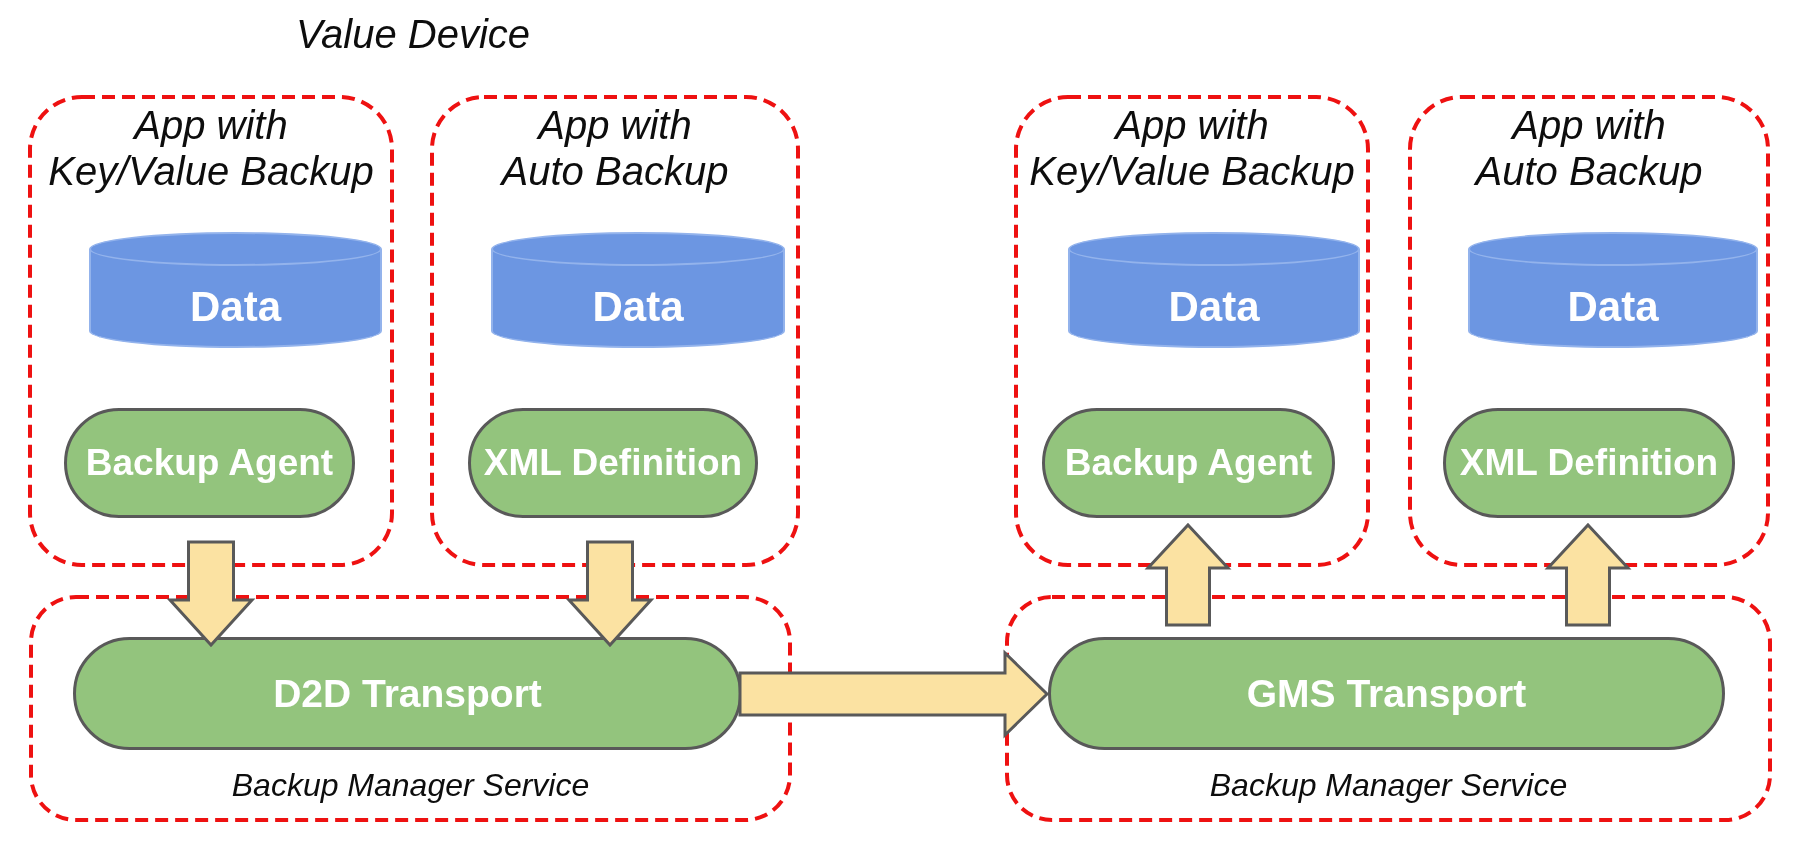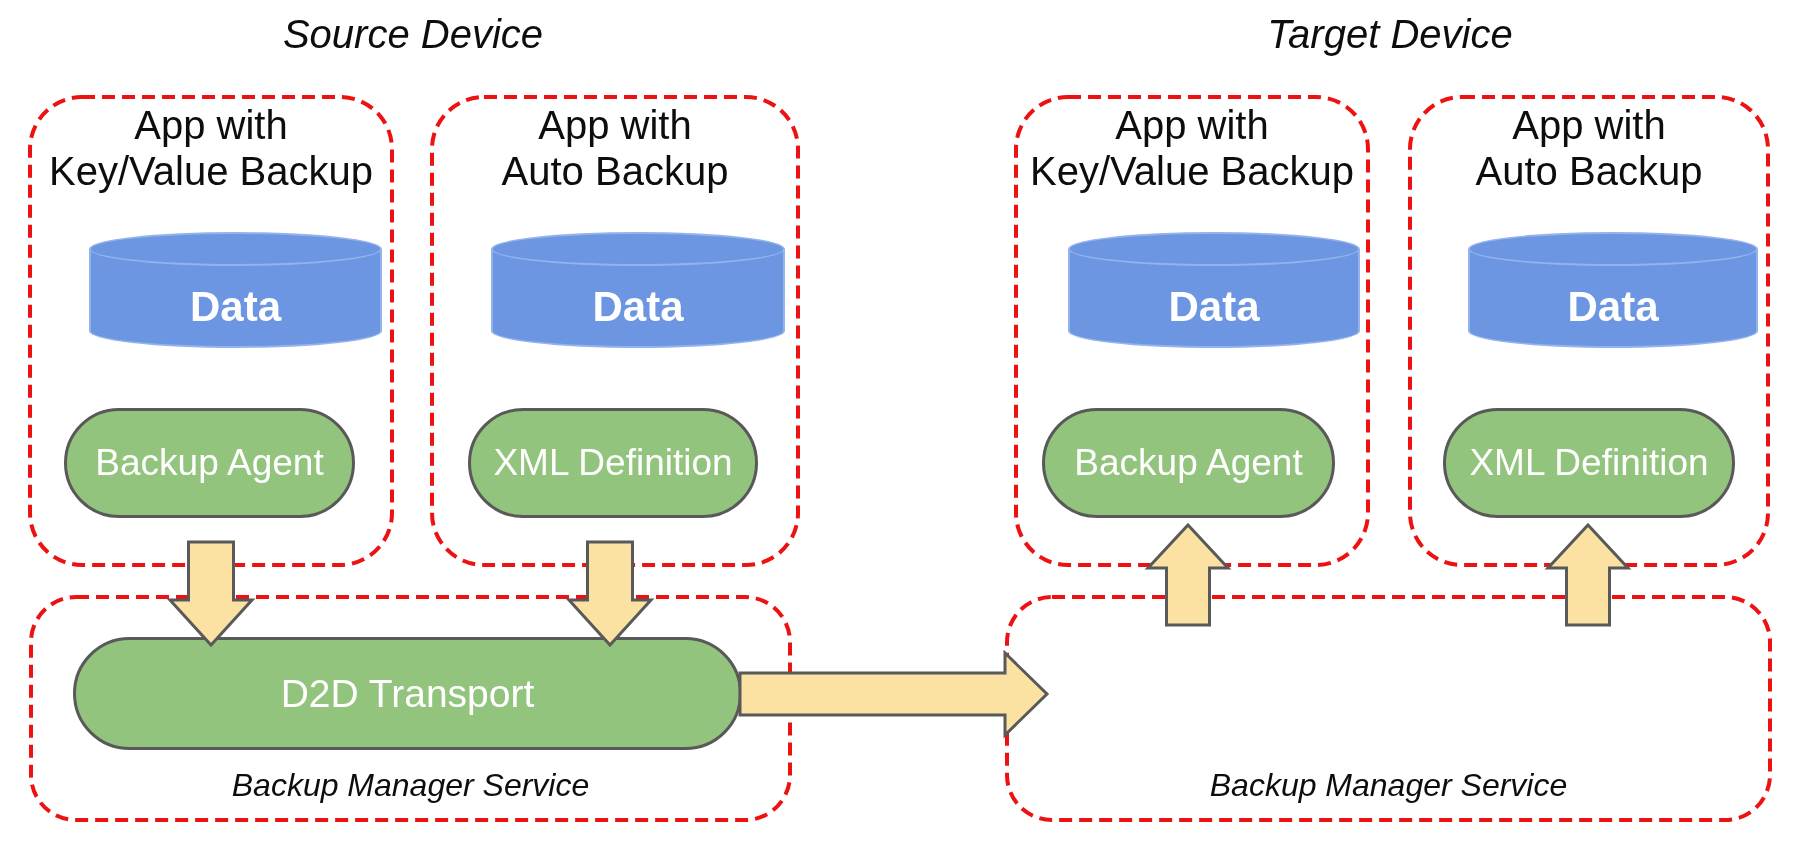--- a/index.html
+++ b/index.html
@@ -46,20 +46,21 @@
     font-style: italic;
     font-size: 40px;
     line-height: 48px;
     color: var(--text);
     white-space: nowrap;
   }
   .app-title {
     position: absolute;
     z-index: 1;
     text-align: center;
+    font-style: italic;
     font-size: 40px;
     line-height: 46px;
     color: var(--text);
     white-space: nowrap;
   }
   .app-title .line { display: block; }
   .cyl { position: absolute; z-index: 1; margin-left: 25px; }
   .cyl-body {
     position: absolute;
     left: 0; right: 0;
@@ -94,21 +95,21 @@
     position: absolute;
     z-index: 1;
     box-sizing: border-box;
     display: flex;
     align-items: center;
     justify-content: center;
     background: var(--green);
     border: 3px solid var(--outline);
     border-radius: 999px;
     color: var(--white_text);
-    font-weight: normal;
+    font-weight: bold;
     white-space: nowrap;
   }
   .pill.small { height: 110px; font-size: 37px; }
   .pill.large { height: 113px; font-size: 39px; text-align: right; }
   .svc-label {
     position: absolute;
     z-index: 1;
     text-align: center;
     font-style: italic;
     font-size: 32px;
@@ -132,22 +133,21 @@
     <rect class="dashbox" x="31" y="597" width="759" height="223" rx="45" ry="45"></rect>
     <rect class="dashbox" x="1007" y="597" width="763" height="223" rx="45" ry="45"></rect>
 
     <polygon class="arrowshape" points="188.5,542 233.5,542 233.5,600 252,600 211,645 170,600 188.5,600"></polygon>
     <polygon class="arrowshape" points="587.5,542 632.5,542 632.5,600 651,600 610,645 569,600 587.5,600"></polygon>
     <polygon class="arrowshape" points="740,673 1005,673 1005,653 1047,694 1005,735 1005,715 740,715"></polygon>
     <polygon class="arrowshape" points="1188,525 1228,568 1209.5,568 1209.5,625 1166.5,625 1166.5,568 1148,568"></polygon>
     <polygon class="arrowshape" points="1588,525 1628,568 1609.5,568 1609.5,625 1566.5,625 1566.5,568 1548,568"></polygon>
   </svg>
 
-  <div class="device-title" style="left:113px; top:10px; width:600px;">Source Device</div>
-  <div class="device-title" style="left:1090px; top:10px; width:600px;">Target Device</div>
+  <div class="device-title" style="left:113px; top:10px; width:600px;">Value Device</div>
 
   <div class="app-title" style="left:30px; top:102px; width:362px;">
     <span class="line">App with</span>
     <span class="line">Key/Value Backup</span>
   </div>
   <div class="app-title" style="left:432px; top:102px; width:366px;">
     <span class="line">App with</span>
     <span class="line">Auto Backup</span>
   </div>
   <div class="app-title" style="left:1016px; top:102px; width:352px;">
@@ -179,17 +179,18 @@
     <div class="cyl-top"></div>
     <div class="cyl-label">Data</div>
   </div>
 
   <div class="pill small" style="left:64px; top:408px; width:291px;">Backup Agent</div>
   <div class="pill small" style="left:468px; top:408px; width:290px;">XML Definition</div>
   <div class="pill small" style="left:1042px; top:408px; width:293px;">Backup Agent</div>
   <div class="pill small" style="left:1443px; top:408px; width:292px;">XML Definition</div>
 
   <div class="pill large" style="left:73px; top:637px; width:669px;">D2D Transport</div>
+  <div class="pill large" style="left:1048px; top:637px; width:677px;">GMS Transport</div>
 
   <div class="svc-label" style="left:31px; top:762px; width:759px;">Backup Manager Service</div>
   <div class="svc-label" style="left:1007px; top:762px; width:763px;">Backup Manager Service</div>
 
 </div>
 
 </body></html>

